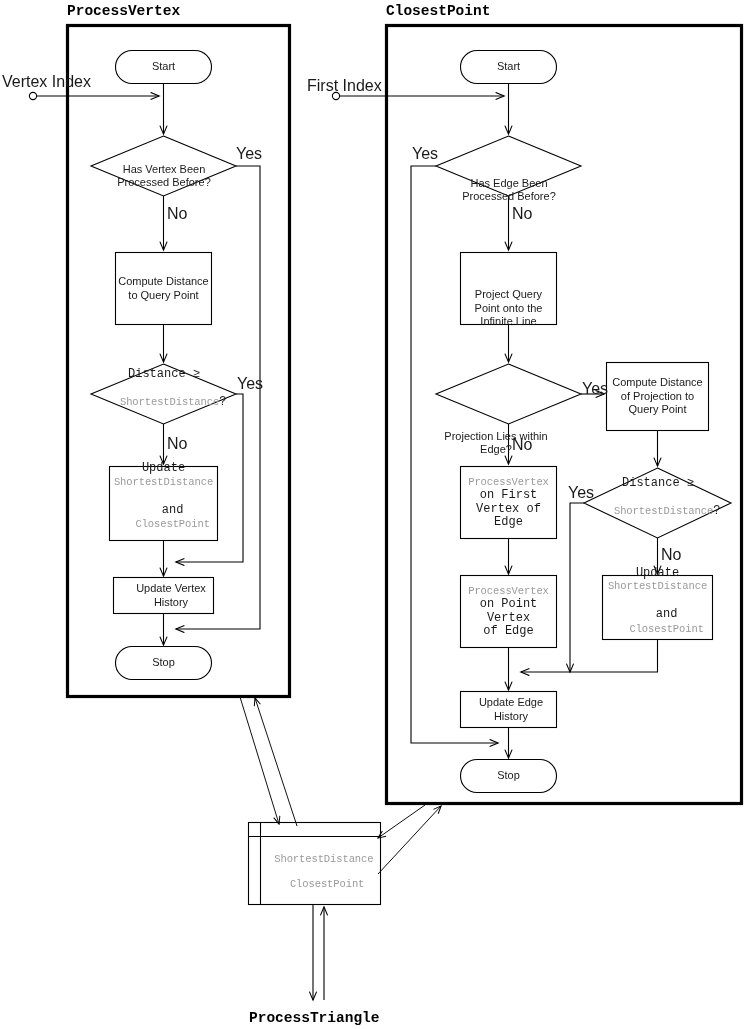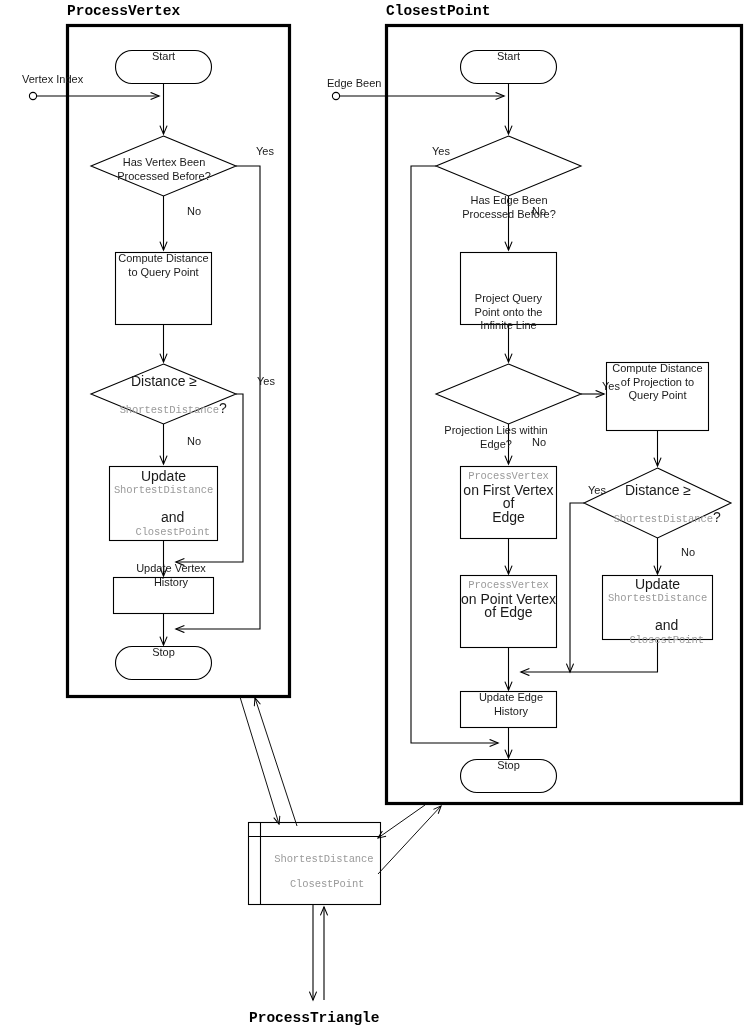--- a/index.html
+++ b/index.html
@@ -37,43 +37,42 @@
     text-align: center;
     white-space: pre;
     pointer-events: none;
   }
   .mono {
     font-family: "Liberation Mono", monospace;
     color: #9a9a9a;
     font-size: 10.5px;
     letter-spacing: -0.1px;
   }
-  .blk { color: #1a1a1a; font-family: Liberation Sans, sans-serif; font-size: 14px; }
+  .blk { color: #1a1a1a; font-family: Liberation Mono, monospace; font-size: 12px; }
   .title {
     position: absolute;
     font-family: "Liberation Mono", monospace;
     font-weight: bold;
     font-size: 14.5px;
     color: #000000;
     white-space: pre;
   }
   .edgelbl {
     position: absolute;
     font-family: "Liberation Sans", sans-serif;
-    font-size: 11px;
+    font-size: 16px;
     color: #1a1a1a;
     white-space: pre;
-    margin-left: 20px;
   }
   .boxtext {
     position: absolute;
     display: flex;
     flex-direction: column;
     align-items: center;
-    justify-content: flex-start;
+    justify-content: center;
     text-align: center;
   }
 </style>
 </head>
 <body>
 
 <div id="canvas">
 
   <svg class="layer" viewBox="0 0 748 1029">
     <defs>
@@ -172,21 +171,21 @@
     <path class="conn" d="M313,905 L313,1000" marker-end="url(#arrow)"></path>
     <path class="conn" d="M324,1000 L324,907" marker-end="url(#arrow)"></path>
   </svg>
 
   <div class="title" style="left:67px; top:3px;">ProcessVertex</div>
   <div class="title" style="left:386px; top:3px;">ClosestPoint</div>
 
   <div class="title" style="left:249px; top:1010px;">ProcessTriangle</div>
 
   <div class="edgelbl" style="left:2px; top:73px;">Vertex Index</div>
-  <div class="edgelbl" style="left:307px; top:77px;">Edge Been</div>
+  <div class="edgelbl" style="left:307px; top:77px;">First Index</div>
 
   <div class="lbl boxtext" style="left:115px; top:50px; width:97px; height:34px;">
     <span>Start</span>
   </div>
 
   <div class="lbl boxtext" style="left:95px; top:156px; width:138px; height:40px;">
     <span style="white-space:pre-line;">Has Vertex Been
 Processed Before?</span>
   </div>
 
@@ -204,21 +203,21 @@
 
   <div class="lbl boxtext" style="left:109px; top:470px; width:109px; height:67px;">
     <span class="blk">Update</span>
     <span class="mono">ShortestDistance</span>
     <span>
       <span class="blk">and</span>
       <span class="mono">ClosestPoint</span>
     </span>
   </div>
 
-  <div class="lbl boxtext" style="left:113px; top:562px; width:116px; height:37px;">
+  <div class="lbl boxtext" style="left:113px; top:577px; width:116px; height:37px;">
     <span style="white-space:pre-line;">Update Vertex
 History</span>
   </div>
 
   <div class="lbl boxtext" style="left:115px; top:646px; width:97px; height:34px;">
     <span>Stop</span>
   </div>
 
   <div class="edgelbl" style="left:236px; top:145px;">Yes</div>
   <div class="edgelbl" style="left:167px; top:205px;">No</div>

